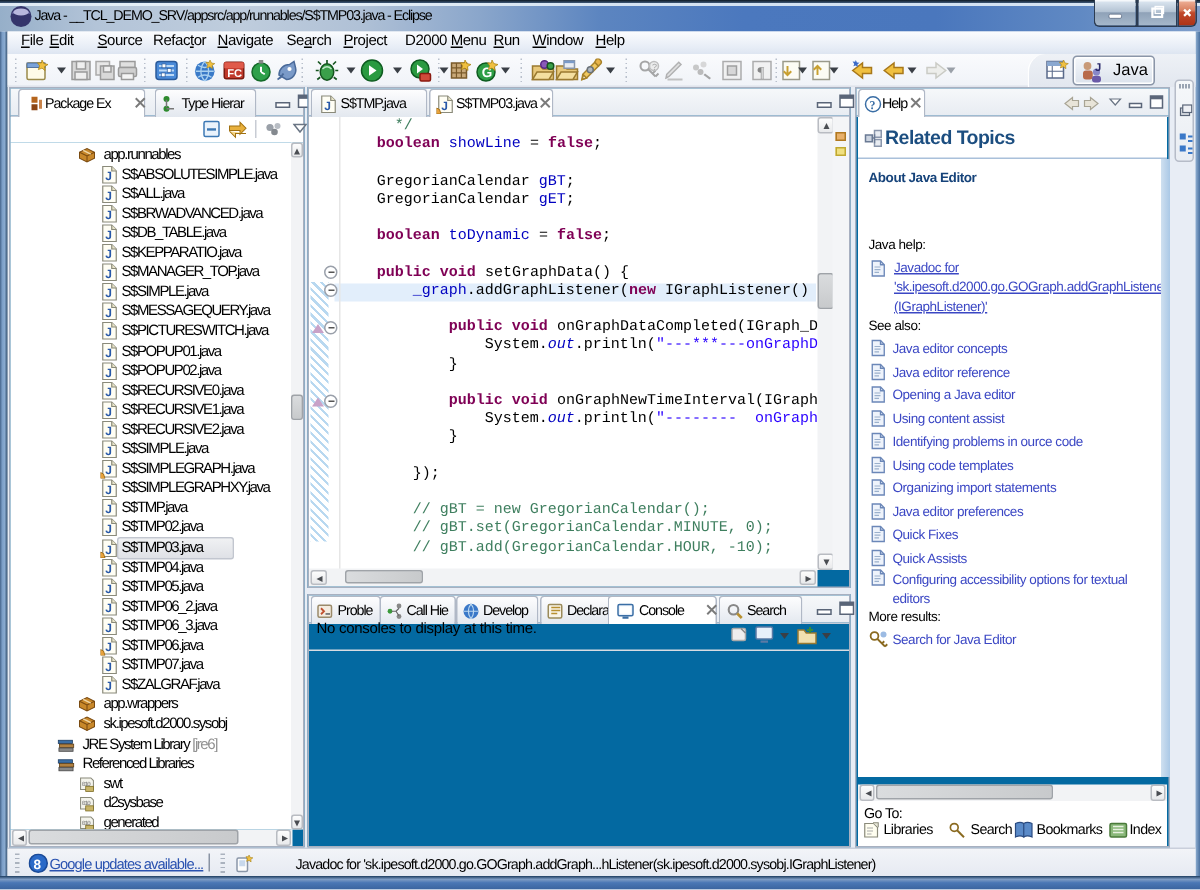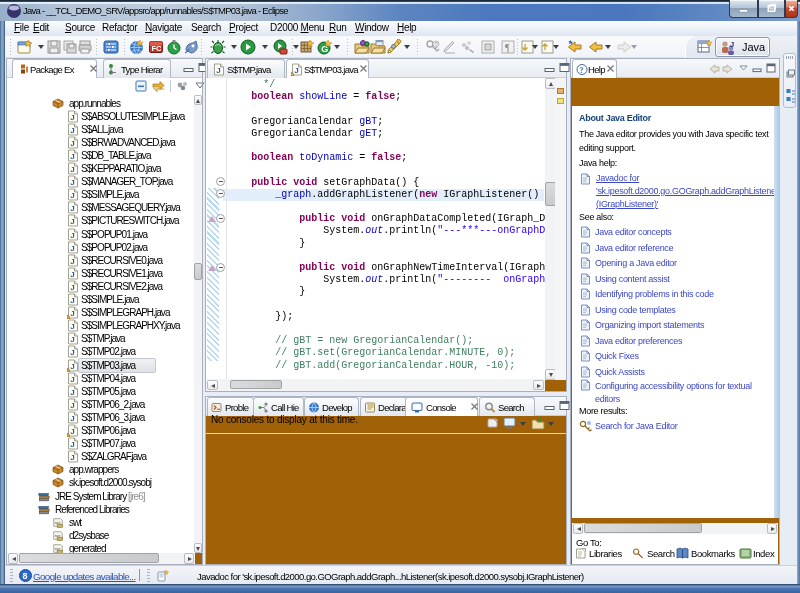--- a/index.html
+++ b/index.html
@@ -25,21 +25,21 @@
 
 #toolbar{left:5px;top:36px;width:792px;height:22px;background:linear-gradient(#fafbfd,#f0f3f8);border-bottom:1px solid #e0e4ec}
 #persp{left:680px;top:0;width:112px;height:22px;background:linear-gradient(#eef1f6,#e2e7ef);border-left:1px solid #fff;border-radius:12px 0 0 0}
 .sep{position:absolute;top:3px;width:1px;height:16px;
  background-image:repeating-linear-gradient(#b9c0cc 0 1px,transparent 1px 3px)}
 .tbi{position:absolute;top:3px;width:16px;height:16px}
 .dd{position:absolute;top:9px;width:0;height:0;border-left:3.5px solid transparent;border-right:3.5px solid transparent;border-top:4px solid #3a3f46}
 #jbtn{left:710px;top:1px;width:55px;height:20px;border:1px solid #8b96a8;border-radius:3px;background:linear-gradient(#f4f7fa,#dbe2ec);box-shadow:inset 0 0 0 1px #fff}
 #jbtn span{position:absolute;left:26px;top:3px;font-size:11px;color:#000}
 
-.panel{border:1px solid #a8b0c0;background:#a16207}
+.panel{border:1px solid #a8b0c0;background:#0369a1}
 .tabrow{position:absolute;left:0;top:0;width:100%;height:19px;background:linear-gradient(#f6f8fa,#e8ecf2);border-bottom:1px solid #c6ccd8}
 .tab{position:absolute;top:0;height:19px;border:1px solid #b0b8c6;border-bottom:0;border-radius:3px 3px 0 0;background:linear-gradient(#fff,#f2f5f8)}
 .tab.on{background:#fff;z-index:2}
 .tab.off{background:linear-gradient(#fdfdfe,#e3e8ef);color:#222}
 .tab .lbl{position:absolute;top:4px;font-size:9.5px;letter-spacing:-0.7px;white-space:nowrap;color:#000}
 .tx{position:absolute;top:4px;width:9px;height:9px}
 .minmax{position:absolute;top:3px;width:40px;height:12px}
 
 #pkg{left:6px;top:58px;width:197px;height:507px}
 #pkgbar{position:absolute;left:0;top:19px;width:100%;height:17px;background:#fff}
@@ -799,23 +799,31 @@
 
   <svg class="ab" style="left:136px;top:4px" width="70" height="12" viewBox="0 0 70 12">
    <path d="M8 2L3 6l5 4V8h4V4H8z" fill="#e8e4d8" stroke="#a8a494" stroke-width=".8"></path>
    <path d="M20 2l5 4-5 4V8h-4V4h4z" fill="#e8e4d8" stroke="#a8a494" stroke-width=".8"></path>
    <path d="M33 3h7l-3.5 4z" fill="#fff" stroke="#6a7584" stroke-width=".8"></path>
    <rect x="46" y="6" width="8" height="2.6" fill="#fff" stroke="#5a6578"></rect>
    <rect x="60" y="1" width="8" height="8" fill="#fff" stroke="#5a6578"></rect>
         <rect x="60" y="1" width="8" height="2.2" fill="#5a6578"></rect>
   </svg>
  </div>
+ <div id="helphead">
+  <svg class="ab" style="left:4px;top:8px" width="13" height="13" viewBox="0 0 13 13">
+        <rect x="1" y="4" width="4.5" height="4.5" fill="#ccd4e0" stroke="#6a7a94"></rect>
+        <rect x="7" y="1" width="4.5" height="4.5" fill="#e8ecf2" stroke="#8a96ac"></rect>
+        <rect x="7" y="7" width="4.5" height="4.5" fill="#e8ecf2" stroke="#8a96ac"></rect>
+        <path d="M5.5 6h1.5M7 3.5v6" stroke="#6a7a94" fill="none"></path>
+      </svg>
+  <b>Related Topics</b>
+ </div>
  <div id="helpbody">
   <div class="ab h" style="left:7px;top:7px">About Java Editor</div>
-  <div class="ab" style="left:7px;top:22px;line-height:13.5px">The Java editor provides you with Java specific text<br>editing support.</div>
   <div class="ab" style="left:7px;top:52px">Java help:</div>
   <svg class="ab" style="left:8px;top:67px" width="11" height="12">
         <use href="#i-doc"></use>
       </svg>
   <div class="ab lnk" style="left:24px;top:66px;line-height:12.8px;text-decoration:underline">Javadoc for<br>'sk.ipesoft.d2000.go.GOGraph.addGraphListener<br>(IGraphListener)'</div>
   <div class="ab" style="left:7px;top:106px">See also:</div>
   <svg class="ab" style="left:8px;top:120.0px" width="11" height="12">
         <use href="#i-doc"></use>
       </svg>
       <div class="ab lnk" style="left:23px;top:121.0px">Java editor concepts</div>
@@ -827,21 +835,21 @@
         <use href="#i-doc"></use>
       </svg>
       <div class="ab lnk" style="left:23px;top:152.0px">Opening a Java editor</div>
   <svg class="ab" style="left:8px;top:166.5px" width="11" height="12">
         <use href="#i-doc"></use>
       </svg>
       <div class="ab lnk" style="left:23px;top:167.5px">Using content assist</div>
   <svg class="ab" style="left:8px;top:182.0px" width="11" height="12">
         <use href="#i-doc"></use>
       </svg>
-      <div class="ab lnk" style="left:23px;top:183.0px">Identifying problems in this code</div>
+      <div class="ab lnk" style="left:23px;top:183.0px">Identifying problems in ource code</div>
   <svg class="ab" style="left:8px;top:197.5px" width="11" height="12">
         <use href="#i-doc"></use>
       </svg>
       <div class="ab lnk" style="left:23px;top:198.5px">Using code templates</div>
   <svg class="ab" style="left:8px;top:213.0px" width="11" height="12">
         <use href="#i-doc"></use>
       </svg>
       <div class="ab lnk" style="left:23px;top:214.0px">Organizing import statements</div>
   <svg class="ab" style="left:8px;top:228.5px" width="11" height="12">
         <use href="#i-doc"></use>

